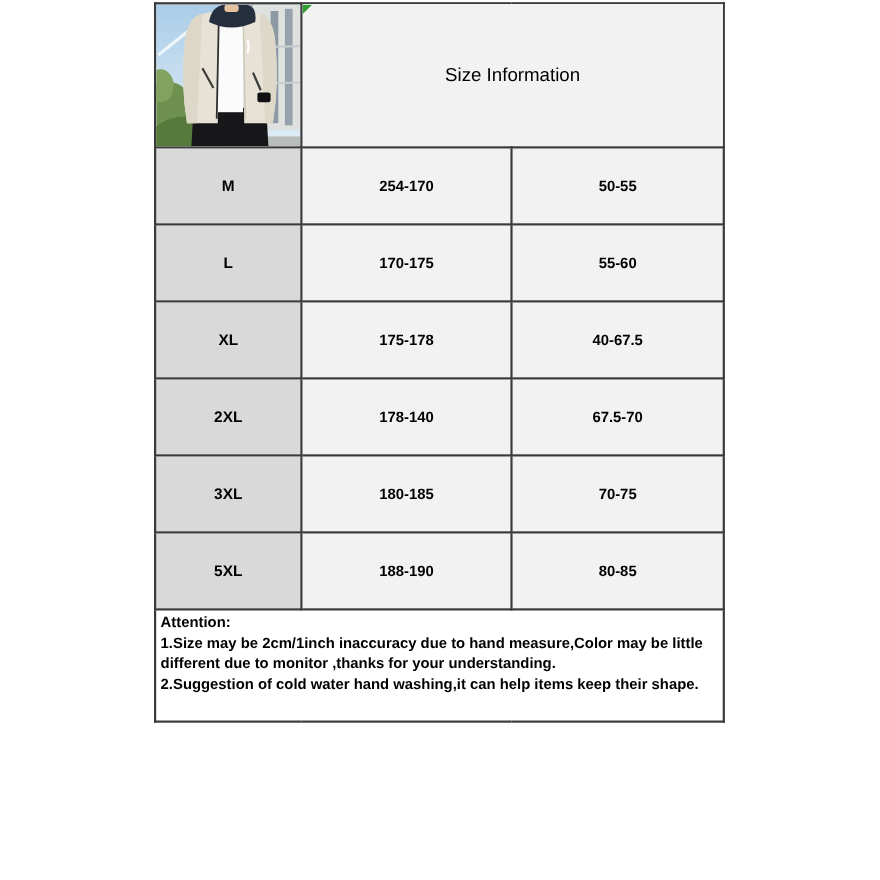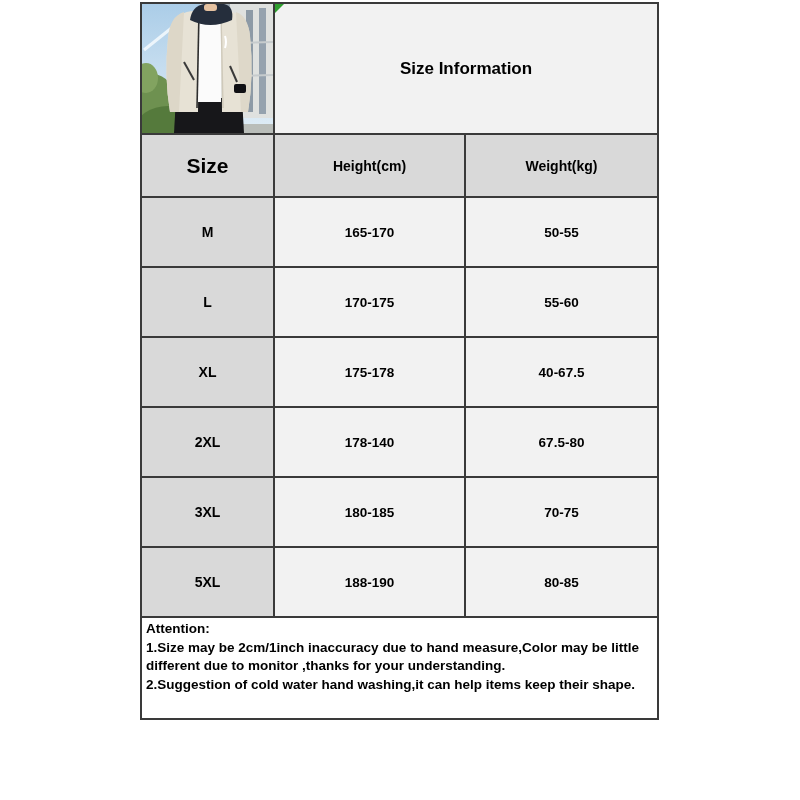--- a/index.html
+++ b/index.html
@@ -34,21 +34,21 @@
     overflow:hidden;
   }
   .photo-cell{
     width:133px;height:131px;
     padding:0;background:#cfe0ec;
   }
   .photo-cell svg{display:block;width:100%;height:100%;}
   .title-cell{
     position:relative;
     background:var(--cell-bg);
-    font-size:17px;font-weight:bold;margin-top:12px;
+    font-size:17px;font-weight:normal;margin-top:12px;
   }
   .corner-indicator{
     position:absolute;top:0;left:0;width:9px;height:9px;
   }
   .header-row th{
     background:var(--header-bg);
     height:63px;
     font-size:14px;font-weight:bold;
   }
   .header-row th.size-col{font-size:21px;}
@@ -140,45 +140,40 @@
             </svg>
           </td>
           <td class="title-cell" colspan="2">
             <svg class="corner-indicator" viewBox="0 0 9 9" aria-hidden="true">
               <polygon points="0,0 9,0 0,9" fill="#2e9e2e"></polygon>
             </svg>
             <span>Size Information</span>
           </td>
         </tr>
 
-        <tr class="header-row">
-          <th class="size-col">Size</th>
-          <th>Height(cm)</th>
-          <th>Weight(kg)</th>
-        </tr>
 
         <tr class="data-row">
           <td class="size-cell">M</td>
-          <td class="height-cell">165-170</td>
+          <td class="height-cell">254-170</td>
           <td class="weight-cell">50-55</td>
         </tr>
         <tr class="data-row">
           <td class="size-cell">L</td>
           <td class="height-cell">170-175</td>
           <td class="weight-cell">55-60</td>
         </tr>
         <tr class="data-row">
           <td class="size-cell">XL</td>
           <td class="height-cell">175-178</td>
           <td class="weight-cell">40-67.5</td>
         </tr>
         <tr class="data-row">
           <td class="size-cell">2XL</td>
           <td class="height-cell">178-140</td>
-          <td class="weight-cell">67.5-80</td>
+          <td class="weight-cell">67.5-70</td>
         </tr>
         <tr class="data-row">
           <td class="size-cell">3XL</td>
           <td class="height-cell">180-185</td>
           <td class="weight-cell">70-75</td>
         </tr>
         <tr class="data-row">
           <td class="size-cell">5XL</td>
           <td class="height-cell">188-190</td>
           <td class="weight-cell">80-85</td>

